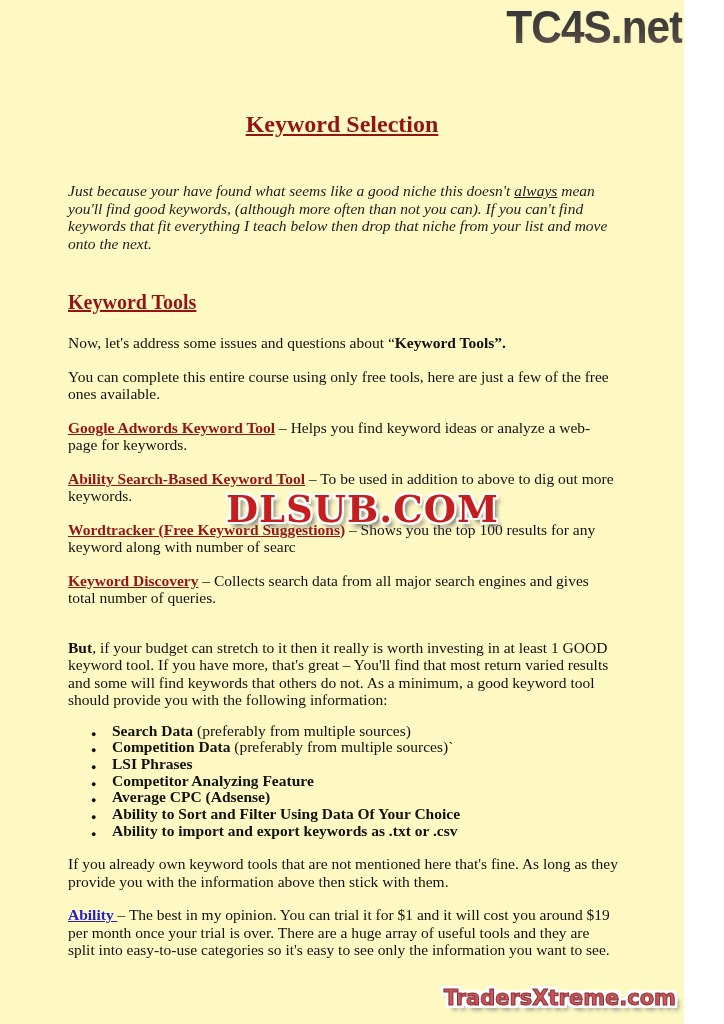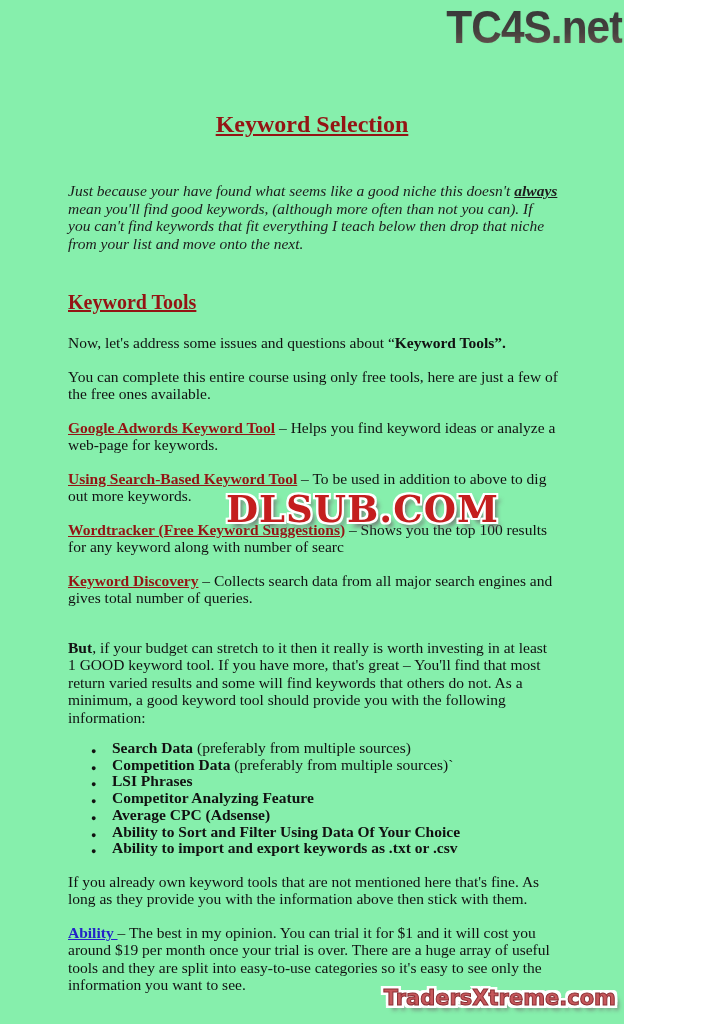--- a/index.html
+++ b/index.html
@@ -1,19 +1,19 @@
 <!DOCTYPE html>
 <html><head>
 <meta charset="utf-8">
 <style>
   html,body{margin:0;padding:0;background:#ffffff;}
   .page{
     position:relative;
-    width:624px;height:1024px;
-    background:#86efac;
+    width:684px;height:1024px;
+    background:#fef9c3;
     overflow:hidden;
     font-family:"Liberation Serif", serif;
     color:#111111;
   }
   
   .tc4s-logo{
     position:absolute;top:0px;right:2px;
     font-family:"Liberation Sans", sans-serif;
     font-weight:bold;
     font-size:46px;
@@ -37,21 +37,21 @@
     text-decoration:underline;
   }
   
   .content{padding:0 66px 0 68px;}
   .content p{margin:16px 0 0 0;font-size:15.5px;line-height:17.5px;}
   .intro{
     margin:34px 0 0 0 !important;
     font-style:italic;
     color:#1c1c1c;
   }
-  .intro .u{text-decoration:underline;font-weight:bold;}
+  .intro .u{text-decoration:underline;}
   .h2{
     margin:38px 0 0 0;
     font-size:20px;
     line-height:24px;
     font-weight:bold;
     color:#941414;
     text-decoration:underline;
   }
   .first-after-h2{margin-top:20px !important;}
   .gap-big{margin-top:32px !important;}
@@ -134,21 +134,21 @@
     <p class="intro"><span>Just because your have found what seems like a good niche this doesn't </span><span class="u">always</span><span> mean you'll find good keywords, (although more often than not you can). If you can't find keywords that fit everything I teach below then drop that niche from your list and move onto the next.</span></p>
 
     <h2 class="h2">Keyword Tools</h2>
 
     <p class="first-after-h2"><span>Now, let's address some issues and questions about “</span><b class="inline">Keyword Tools”.</b></p>
 
     <p>You can complete this entire course using only free tools, here are just a few of the free ones available.</p>
 
     <p><span class="redlink">Google Adwords Keyword Tool</span><span> – Helps you find keyword ideas or analyze a web-page for keywords.</span></p>
 
-    <p><span class="redlink">Using Search-Based Keyword Tool</span><span> – To be used in addition to above to dig out more keywords.</span></p>
+    <p><span class="redlink">Ability Search-Based Keyword Tool</span><span> – To be used in addition to above to dig out more keywords.</span></p>
 
     <p><span class="redlink">Wordtracker (Free Keyword Suggestions)</span><span> – Shows you the top 100 results for any keyword along with number of searc</span></p>
 
     <p><span class="redlink">Keyword Discovery</span><span> – Collects search data from all major search engines and gives total number of queries.</span></p>
 
     <p class="gap-big"><b class="inline">But</b><span>, if your budget can stretch to it then it really is worth investing in at least 1 GOOD keyword tool. If you have more, that's great – You'll find that most return varied  results and some will find keywords that others do not. As a minimum, a good keyword tool should provide you with the following information:</span></p>
 
     <ul class="features">
       <li><b>Search Data</b><span> (preferably from multiple sources)</span></li>
       <li><b>Competition Data</b><span> (preferably from multiple sources)`</span></li>

